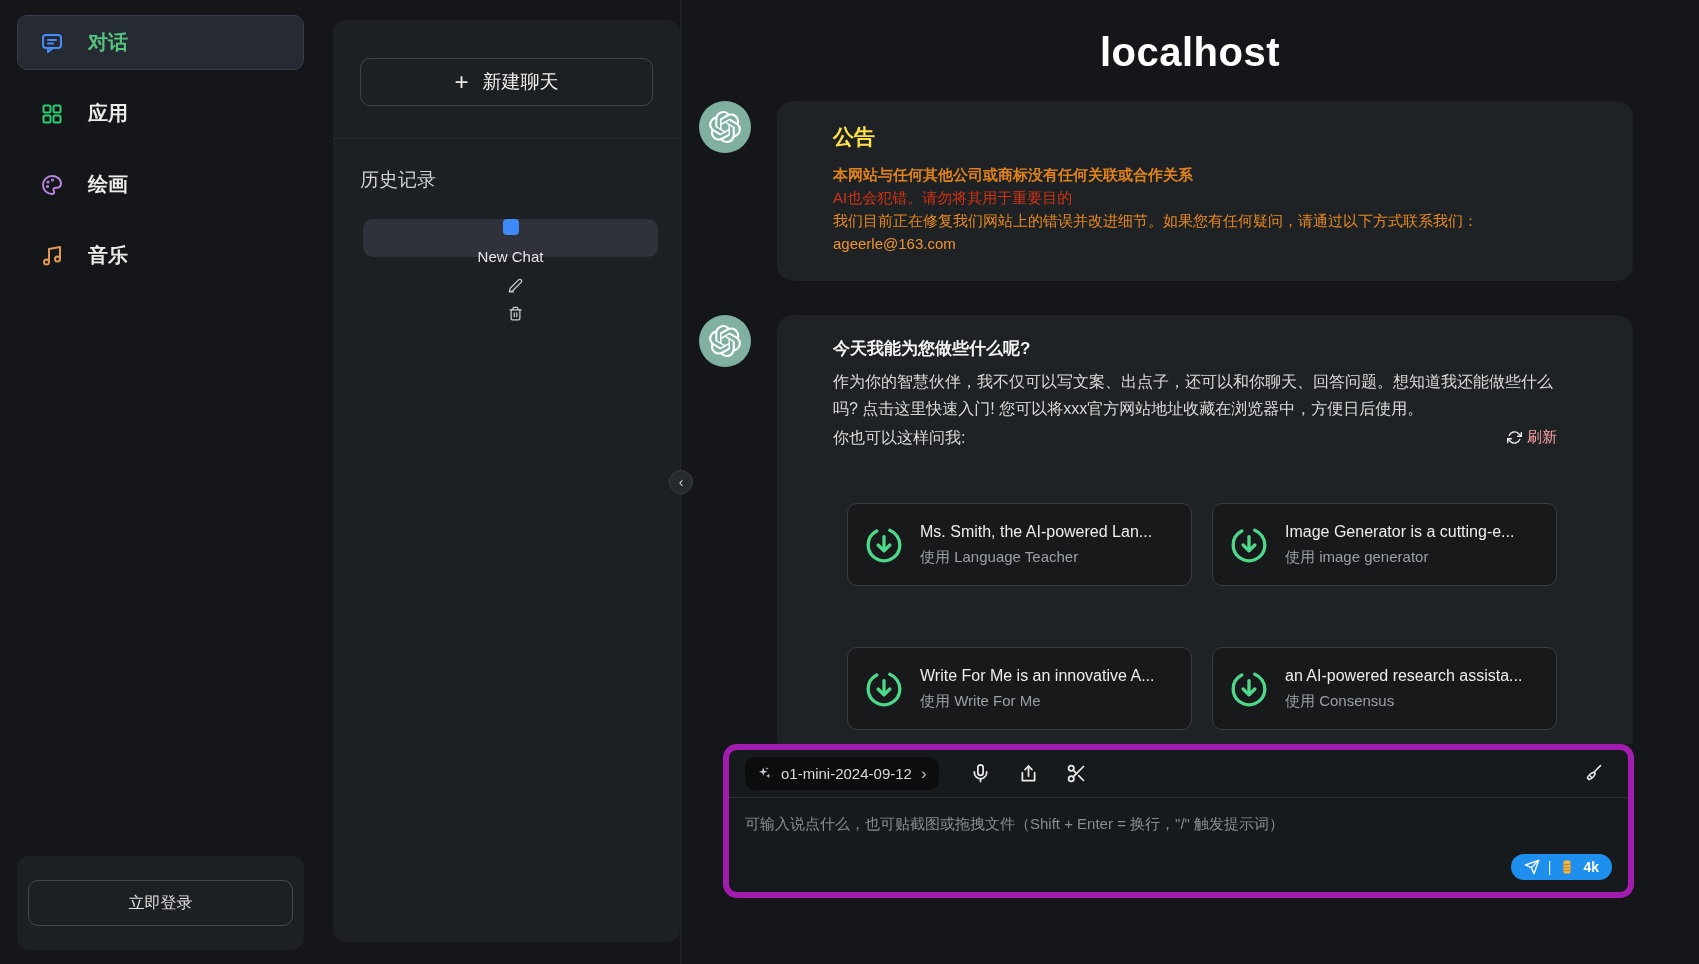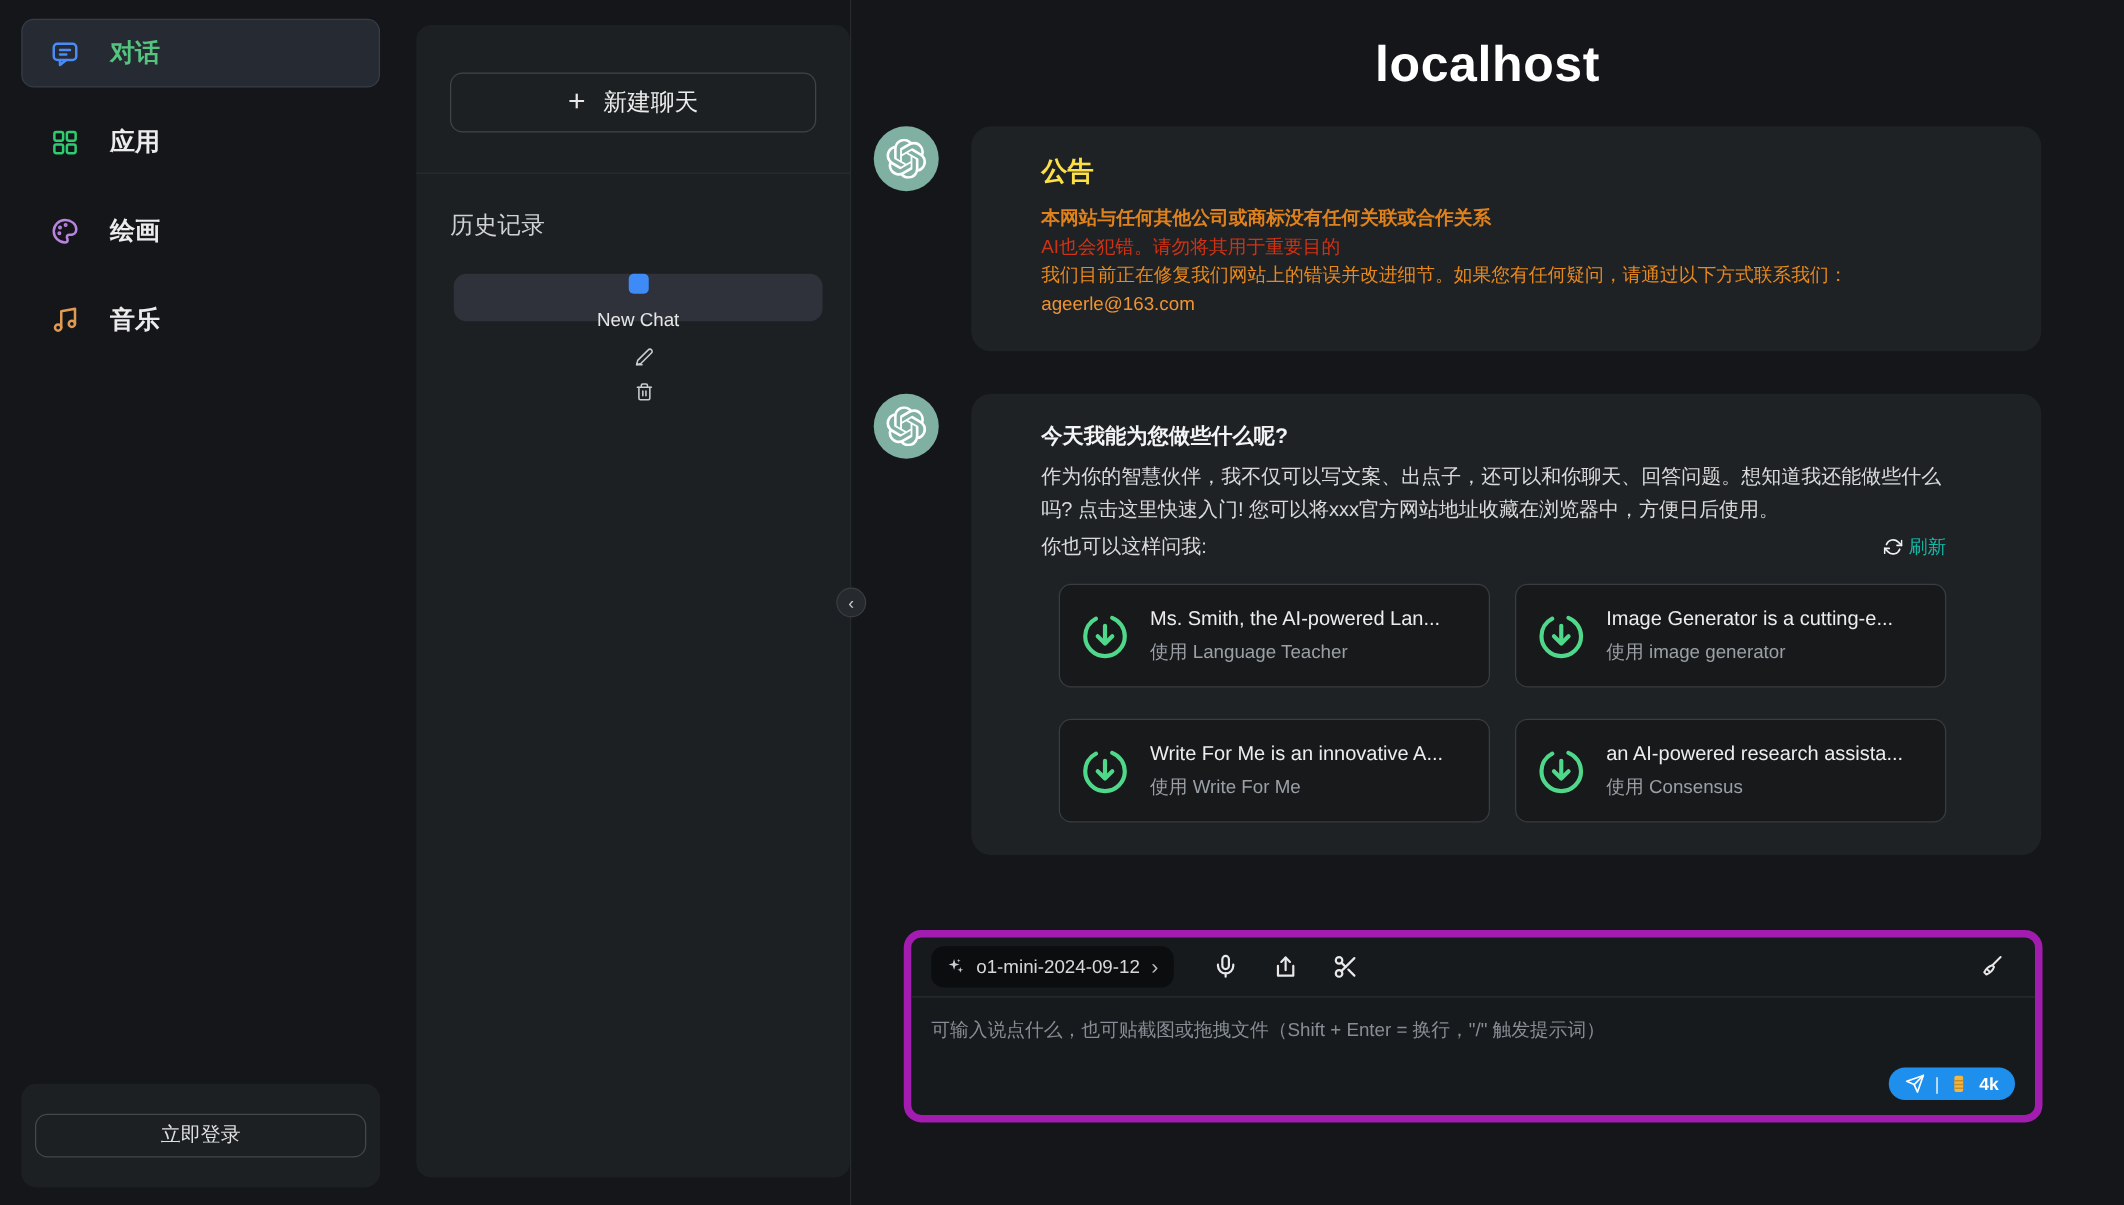--- a/index.html
+++ b/index.html
@@ -11,21 +11,21 @@
   }
   .app { display:flex; width:100%; height:100%; }
 
   
   .sidebar { width:320px; flex-shrink:0; display:flex; flex-direction:column; padding:15px 16px 14px 17px; }
   .nav-item { display:flex; align-items:center; gap:24px; padding:13px 22px; border-radius:10px; margin-bottom:16px; font-size:20px; font-weight:700; color:#ececec; cursor:pointer; border:1px solid transparent; }
   .nav-item.active { background:#262a33; border-color:#363c49; color:#55c47f; }
   .nav-item svg { width:24px; height:24px; flex-shrink:0; }
   .sidebar-spacer { flex:1; }
   .login-card { background:#1d2023; border-radius:12px; padding:24px 11px; }
-  .login-btn { width:100%; height:35px; background:transparent; border:1px solid #44474b; border-radius:10px; color:#dfdfdf; font-size:16px; font-family:inherit; cursor:pointer; }
+  .login-btn { width:100%; height:46px; background:transparent; border:1px solid #44474b; border-radius:10px; color:#dfdfdf; font-size:16px; font-family:inherit; cursor:pointer; }
 
   
   .chat-col { width:360px; flex-shrink:0; padding:20px 0 22px 13px; }
   .chat-card { background:#1d2022; border-radius:12px; height:100%; padding:38px 14px 0; display:flex; flex-direction:column; }
   .new-chat-btn { margin:0 13px; height:48px; background:transparent; border:1px solid #404348; border-radius:10px; color:#ededed; font-size:19px; font-family:inherit; display:flex; align-items:center; justify-content:center; gap:14px; cursor:pointer; }
   .plus-glyph { font-size:24px; font-weight:400; line-height:1; color:#e8e8e8; }
   .list-divider { border-bottom:1px solid #2a2d30; margin:32px -14px 0; }
   .history-title { margin:28px 13px 0; font-size:19px; color:#cfd1d3; }
   .history-item { margin:26px 8px 0 16px; background:#30323b; border-radius:10px; height:38px; display:flex; align-items:center; padding:0 12px; gap:13px; cursor:pointer;flex-direction:column; }
   .chat-dot { width:16px; height:16px; border-radius:4px; background:#3e8bf7; flex-shrink:0; }
@@ -48,25 +48,25 @@
   .announce-line { font-size:15px; line-height:23px; }
   .l-orange-bold { color:#e0821c; font-weight:700; }
   .l-red { color:#d03214; }
   .l-orange { color:#e8891e; }
   .l-email { color:#ef9433; }
 
   .welcome-title { font-size:17px; font-weight:700; color:#f4f4f4; margin-bottom:8px; }
   .welcome-body { font-size:16px; line-height:27px; color:#dadada; max-width:760px; }
   .hint-row { display:flex; align-items:center; justify-content:space-between; margin-top:2px; }
   .ask-hint { font-size:16px; line-height:27px; color:#dadada; }
-  .refresh-btn { background:none; border:none; color:#14b8a6; font-size:15px; font-family:inherit; display:flex; align-items:center; gap:5px; cursor:pointer; }
+  .refresh-btn { background:none; border:none; color:#fca5a5; font-size:15px; font-family:inherit; display:flex; align-items:center; gap:5px; cursor:pointer; }
   .refresh-btn svg { width:15px; height:15px; }
 
   .suggest-grid { display:grid; grid-template-columns:1fr 1fr; gap:25px 20px; margin:16px 0 0 14px; }
-  .suggest-card { background:#17191b; border:1px solid #393c40; border-radius:10px; padding:12px 16px; height:83px; display:flex; align-items:center; gap:16px; cursor:pointer; }
+  .suggest-card { background:#17191b; border:1px solid #393c40; border-radius:10px; padding:12px 16px; height:83px; display:flex; align-items:center; gap:16px; cursor:pointer;margin-top:36px; }
   .suggest-card svg { width:40px; height:40px; flex-shrink:0; }
   .sc-text { min-width:0; }
   .sc-title { font-size:16px; font-weight:500; color:#ededed; white-space:nowrap; overflow:hidden; }
   .sc-sub { font-size:15px; color:#9aa0a6; margin-top:7px; white-space:nowrap; overflow:hidden; }
 
   
   .composer { margin:0 65px 0 42px; height:154px; background:#171a1c; border:6px solid #a21caf; border-radius:14px; position:relative; display:flex; flex-direction:column; }
   .composer-toolbar { height:48px; border-bottom:1px solid #2c2f32; display:flex; align-items:center; padding:0 24px 0 16px; gap:27px; }
   .model-pill { display:flex; align-items:center; gap:9px; background:#0b0d0f; border:none; border-radius:10px; padding:8px 12px; color:#d6d8da; font-size:15px; font-family:inherit; cursor:pointer; margin-right:4px; }
   .model-pill svg { width:15px; height:15px; }

